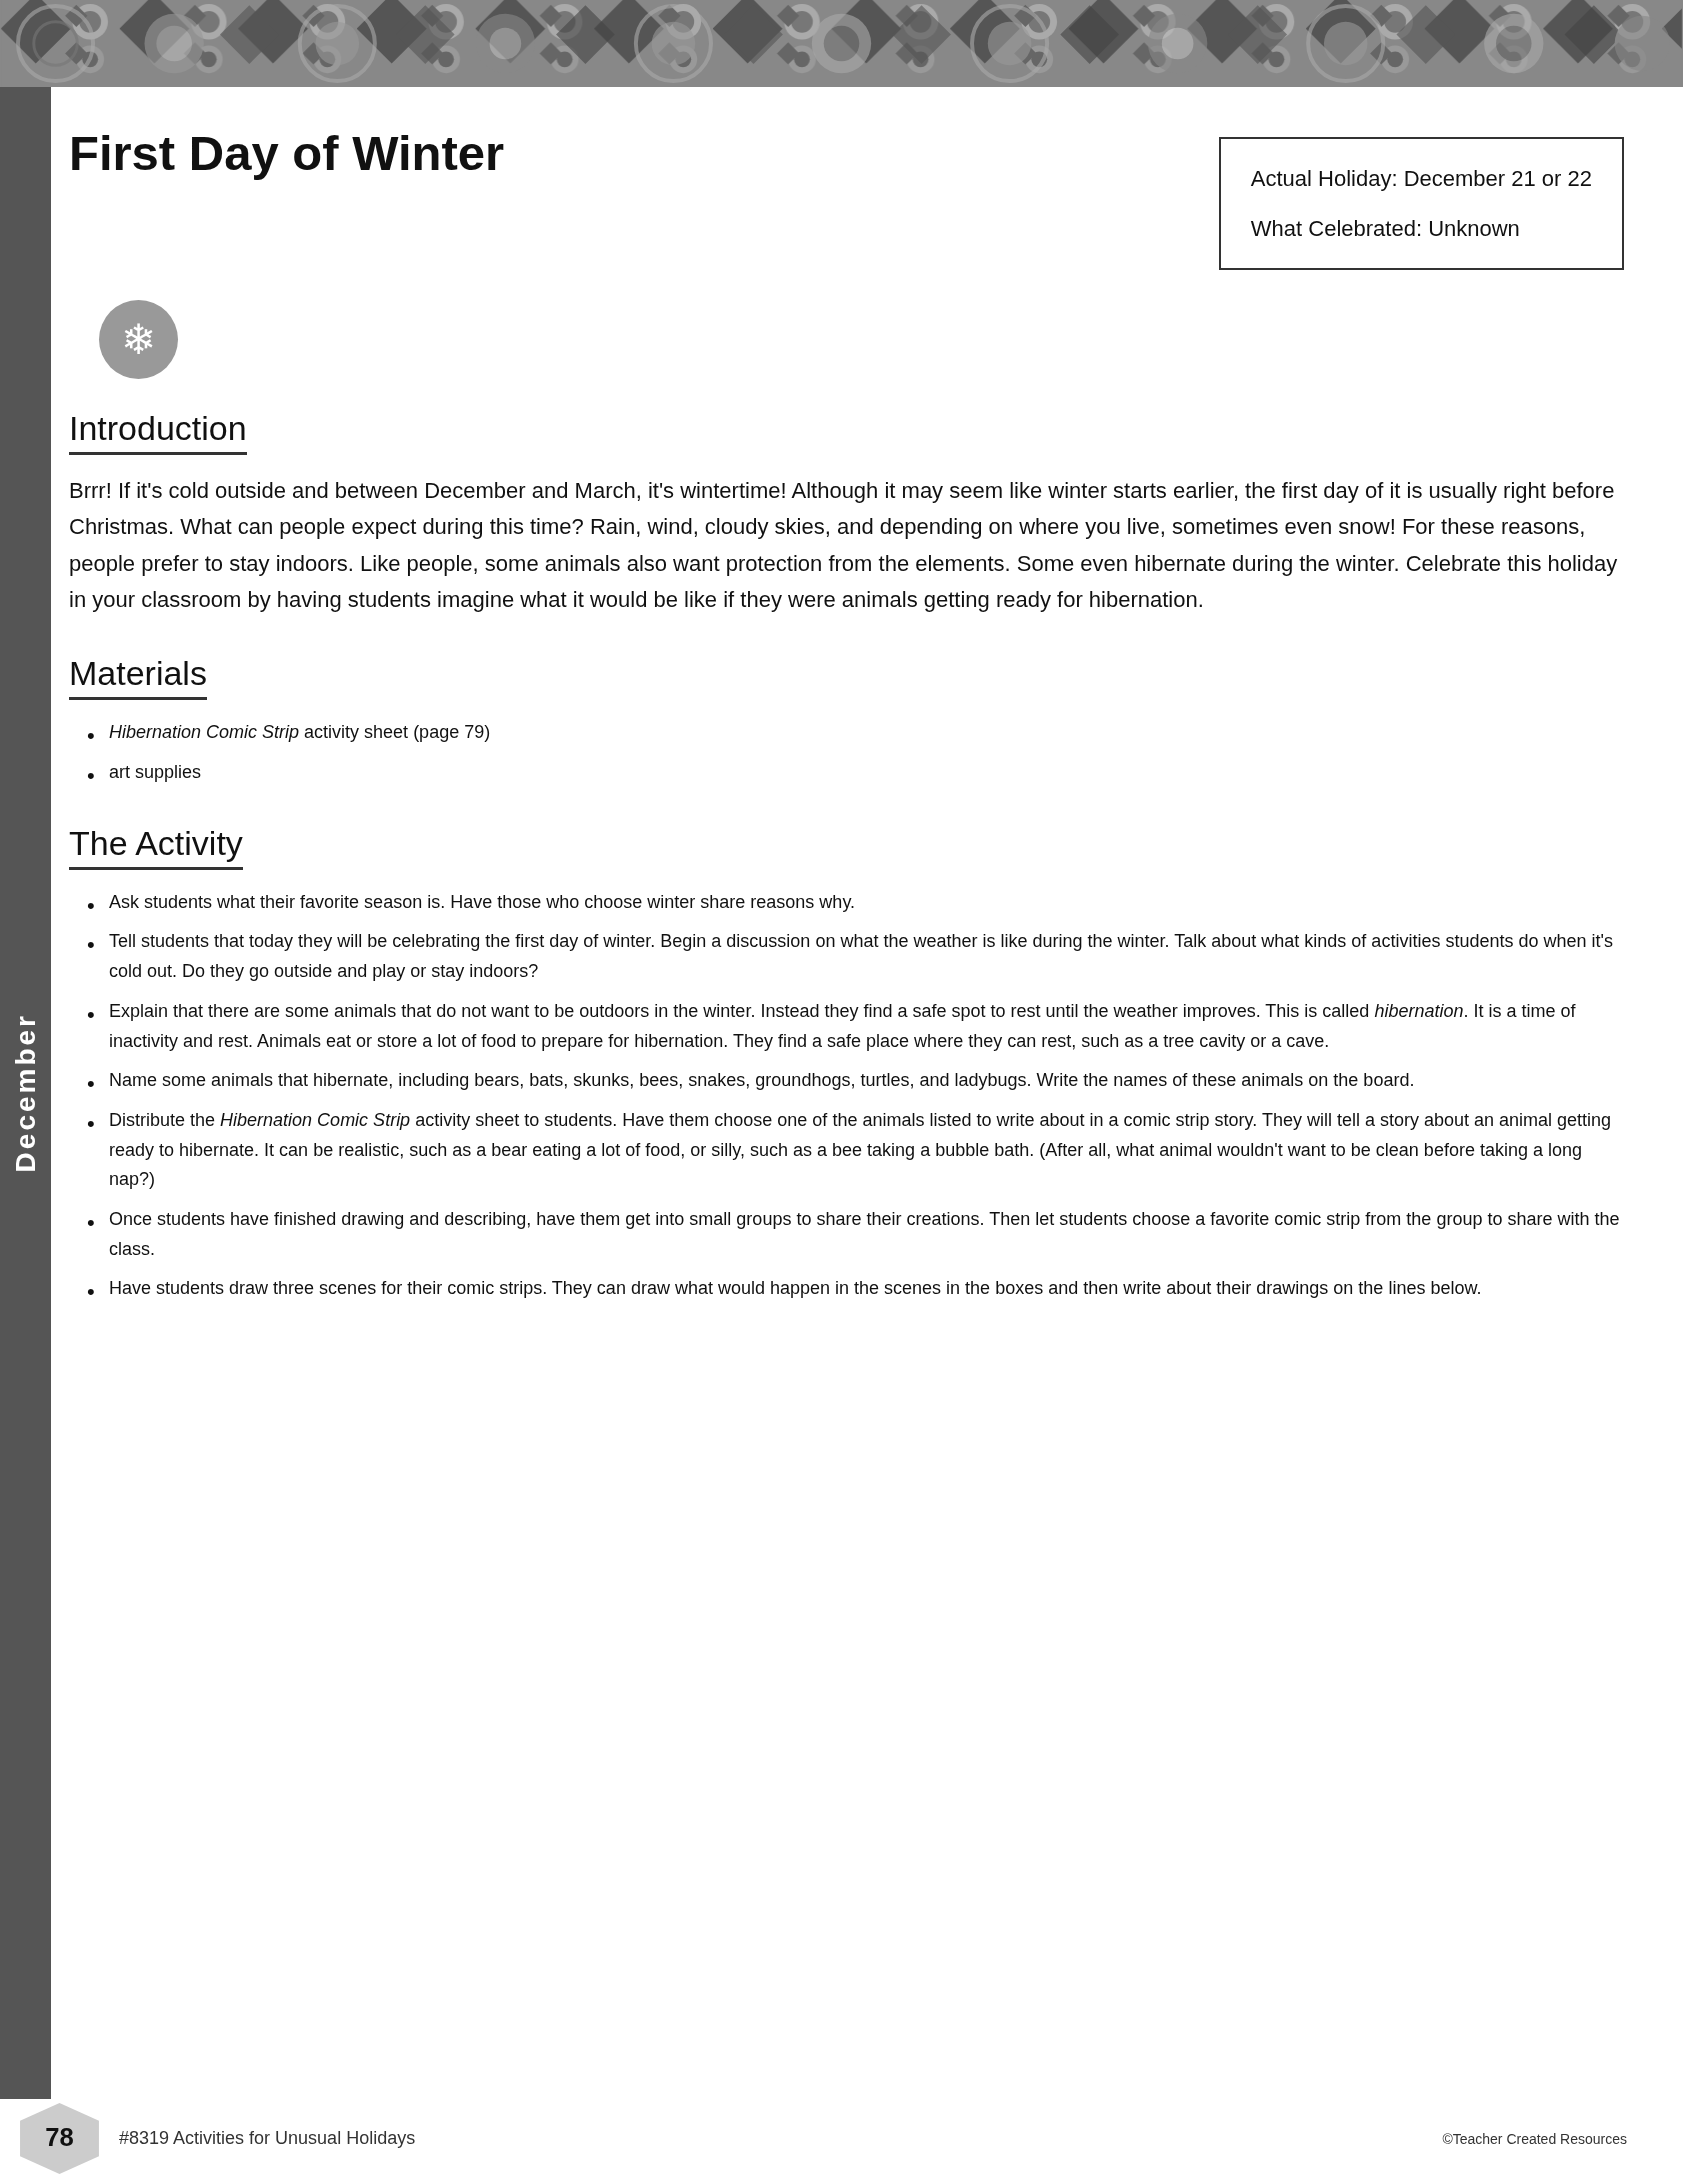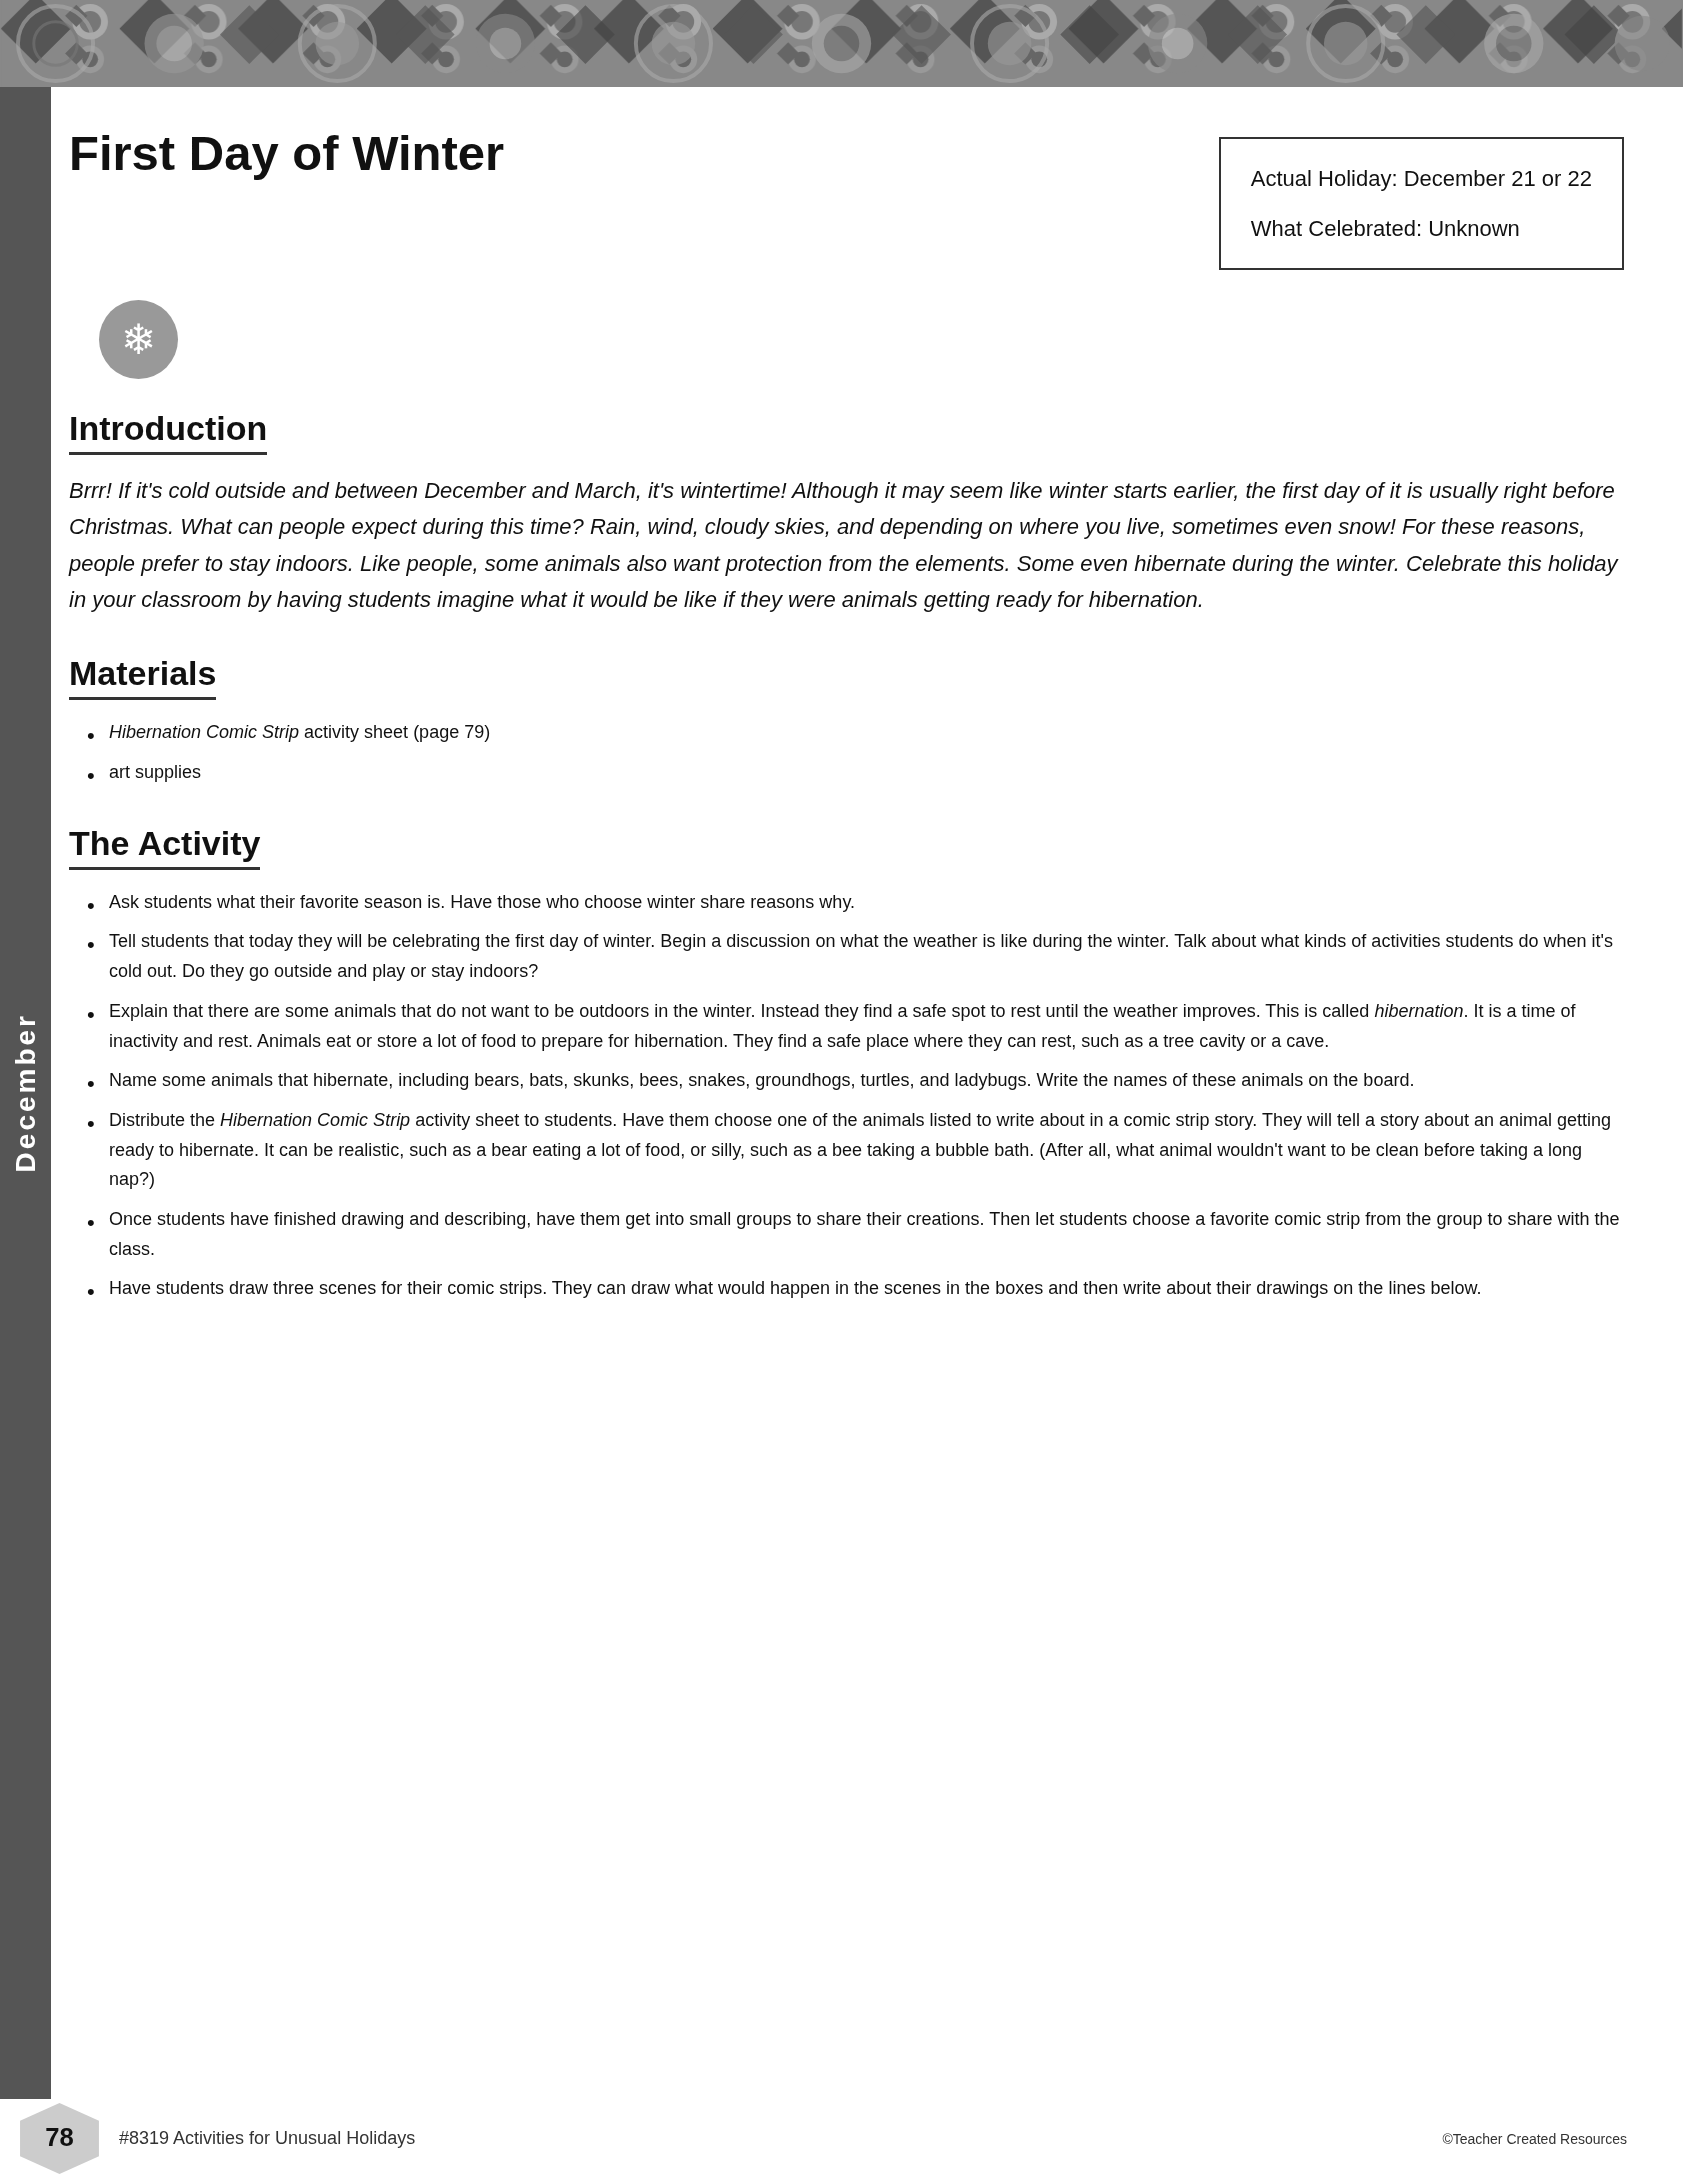--- a/index.html
+++ b/index.html
@@ -103,40 +103,39 @@
     }
 
     .snowflake-symbol {
       font-size: 42px;
       color: white;
     }
 
     
     .section-heading {
       font-size: 34px;
-      font-weight: bold;
+      font-weight: normal;
       color: #111;
       border-bottom: 3px solid #333;
       display: inline-block;
       margin-bottom: 18px;
       padding-bottom: 4px;
       font-family: Arial, sans-serif;
     }
 
     .section-block {
       margin-bottom: 36px;
     }
 
     
     .body-text {
       font-size: 22px;
       line-height: 1.65;
       color: #111;
       margin-bottom: 16px;
-      font-style: italic;
     }
 
     
     .bullet-list {
       list-style: none;
       padding-left: 10px;
       margin-bottom: 16px;
     }
 
     .bullet-list li {

